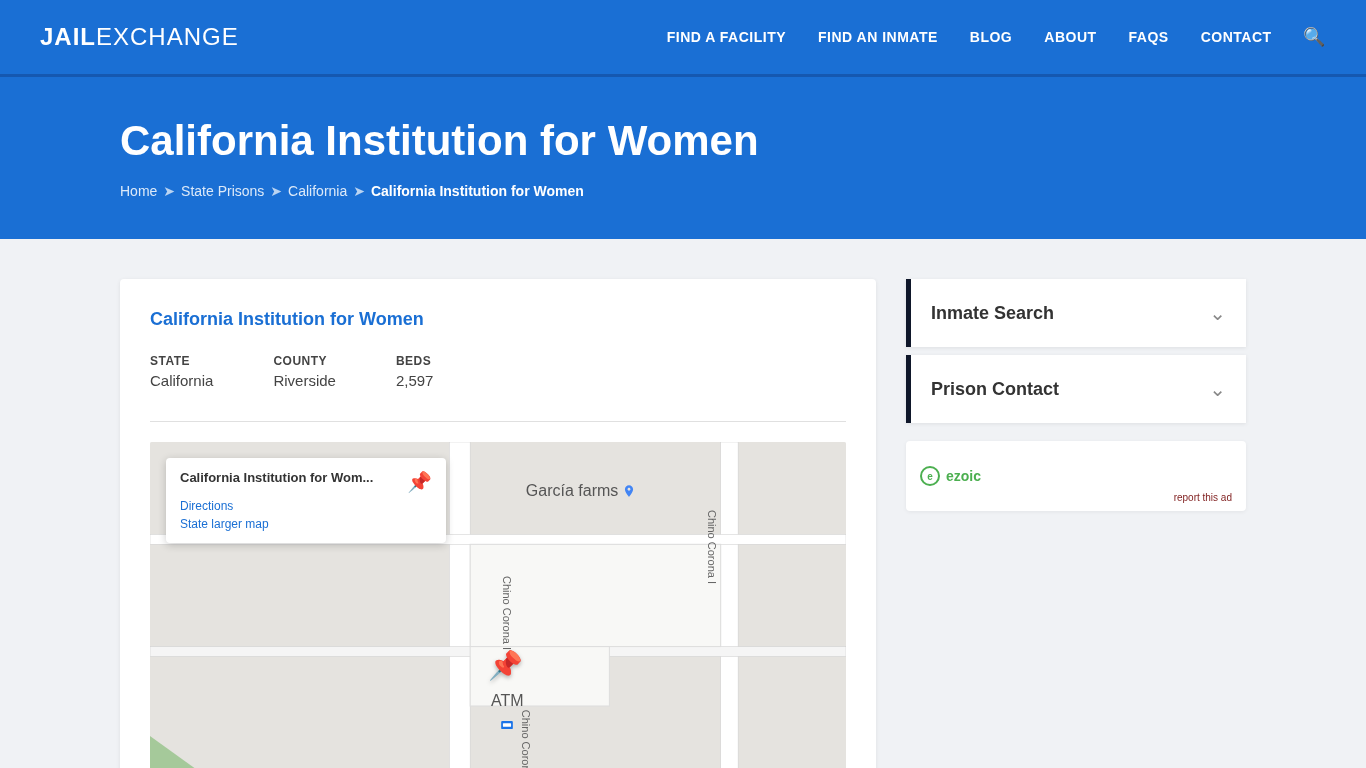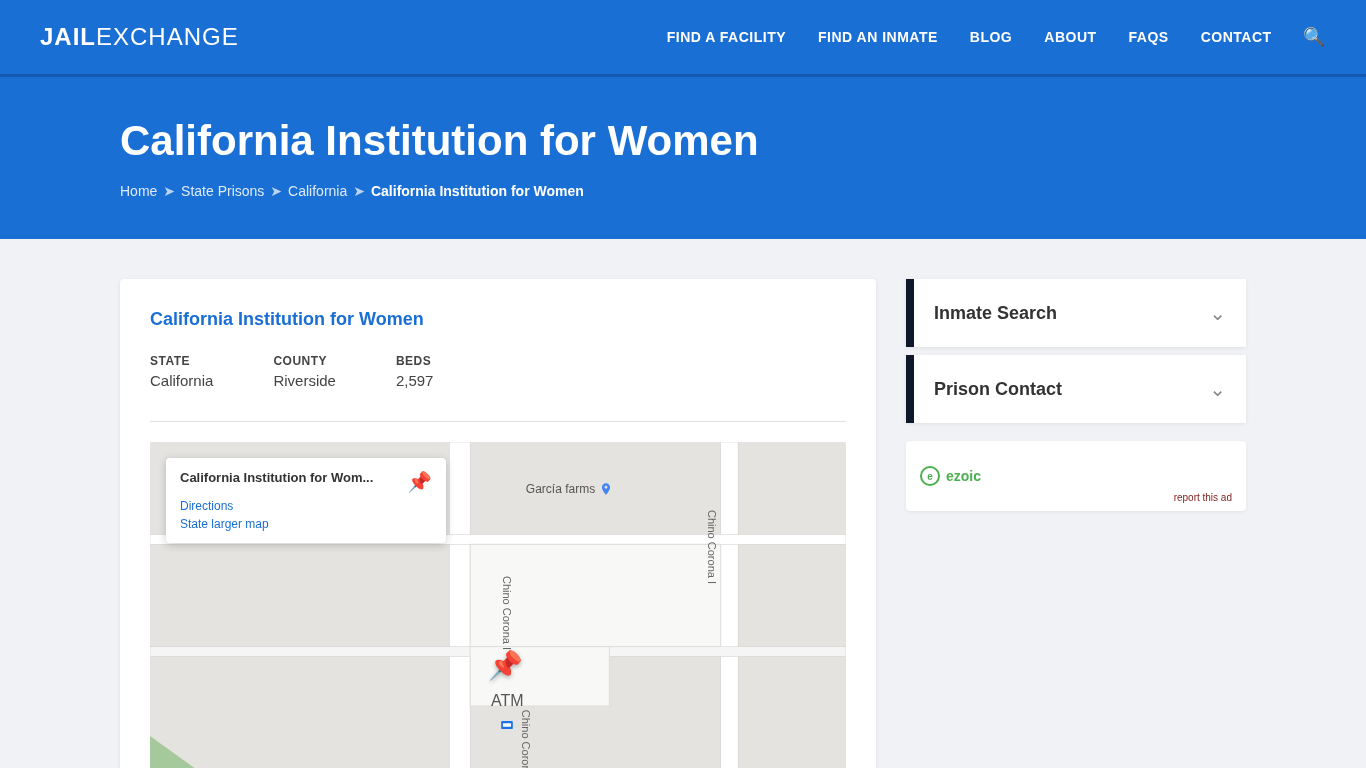--- a/index.html
+++ b/index.html
@@ -209,24 +209,24 @@
       font-weight: 600;
       color: #333;
       box-shadow: 0 1px 3px rgba(0,0,0,0.2);
       white-space: nowrap;
       line-height: 1.3;
     }
     .map-label-garcia {
       position: absolute;
       top: 40px;
       left: 54%;
-      font-size: 12px;
+      font-size: 16px;
       color: #555;
       display: flex;
-      align-items: flex-end;
+      align-items: center;
       gap: 4px;
     }
     .map-label-atm {
       position: absolute;
       bottom: 40px;
       left: 49%;
       font-size: 16px;
       color: #555;
       display: flex;
       align-items: center;
@@ -263,21 +263,21 @@
 
     
     .right-panel {
       width: 340px;
       display: flex;
       flex-direction: column;
       gap: 0;
     }
     .accordion-item {
       background: white;
-      border-left: 8px solid #0f172a;
+      border-left: 5px solid #0f172a;
       margin-bottom: 8px;
       box-shadow: 0 1px 4px rgba(0,0,0,0.08);
     }
     .accordion-header {
       display: flex;
       justify-content: space-between;
       align-items: center;
       padding: 22px 20px;
       cursor: pointer;
       background: white;

